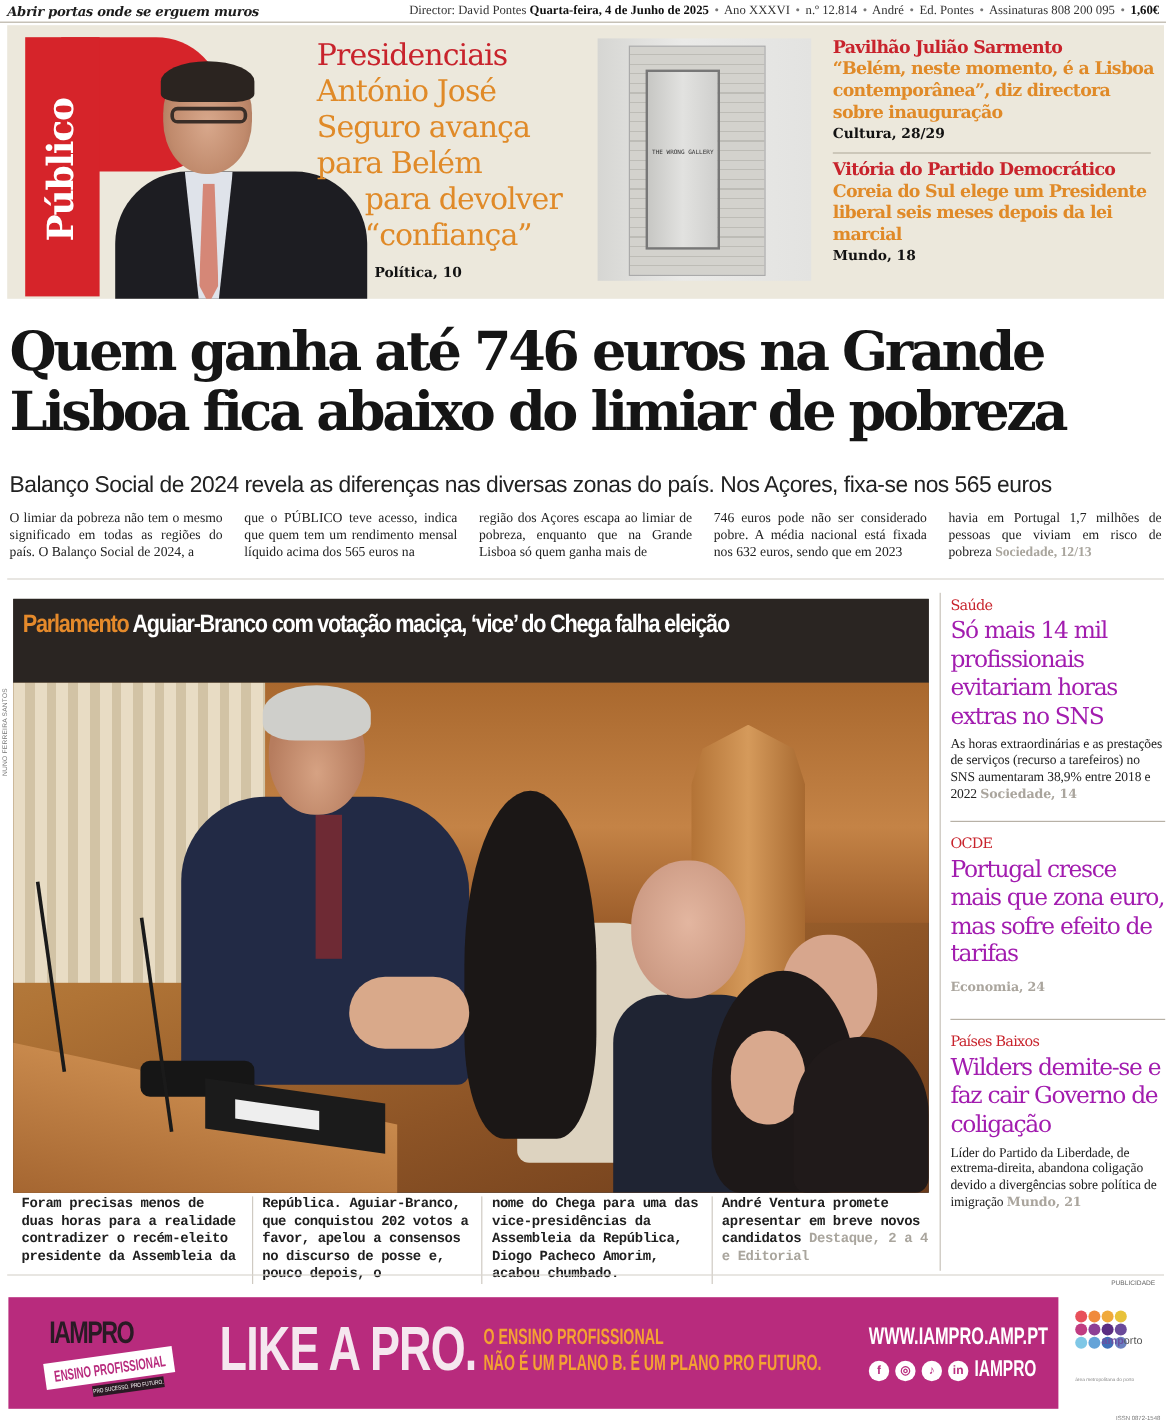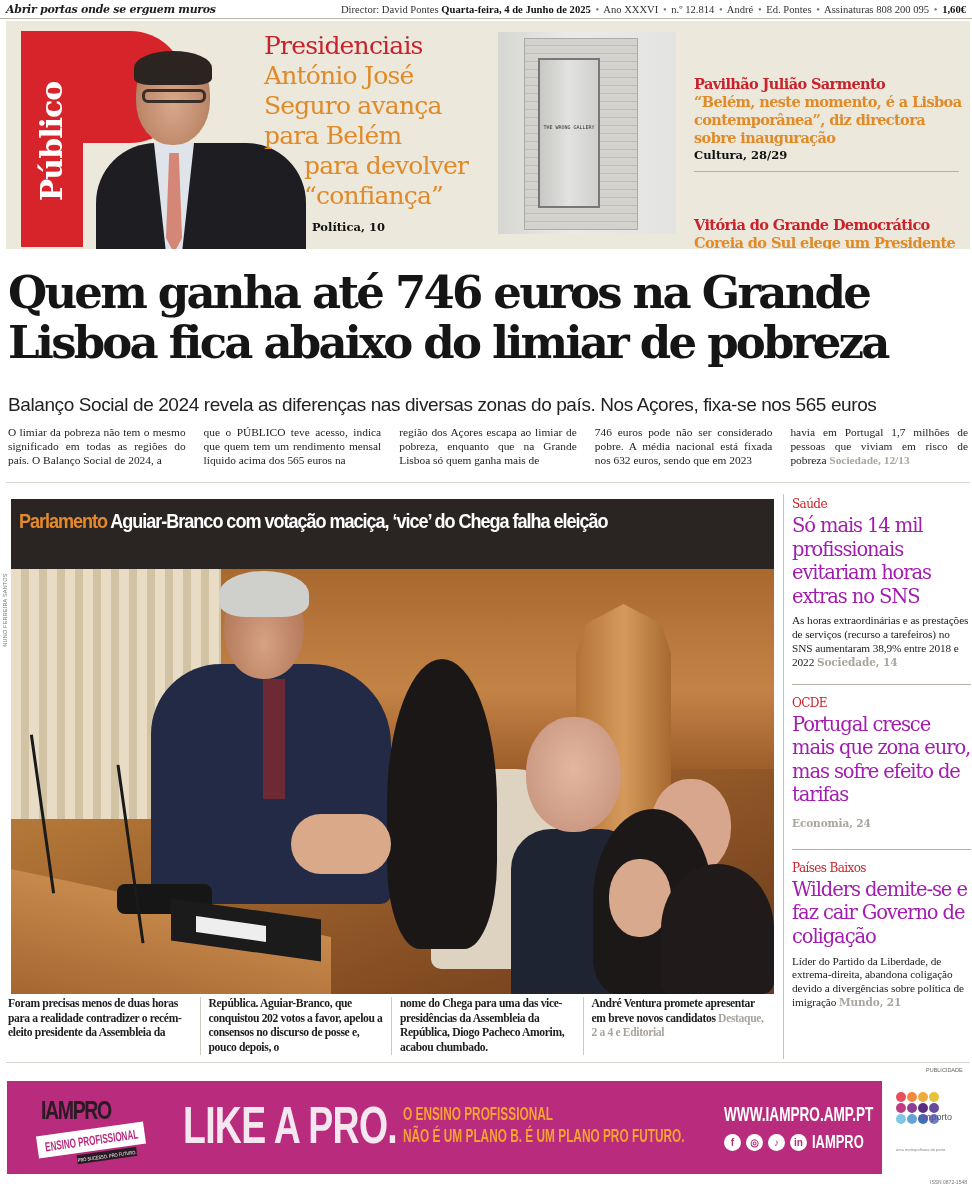--- a/index.html
+++ b/index.html
@@ -34,21 +34,21 @@
   .lead-title { color: #e08a28; font-size: 25px; line-height: 30px; letter-spacing: -0.8px; }
   .lead-title .indent { padding-left: 40px; display: block; }
   .lead-ref { position: absolute; left: 306px; top: 199px; font-weight: bold; font-size: 11.5px; color: #111; }
 
   .door-photo { position: absolute; left: 492px; top: 11px; width: 178px; height: 202px; background: linear-gradient(90deg, #d6d6d3 0%, #eaeae8 40%, #e3e3e1 100%); overflow: hidden; }
   .door-frame { position: absolute; left: 26px; top: 6px; width: 114px; height: 192px; background: repeating-linear-gradient(0deg, #d3d2cd 0 7px, #bdbcb6 7px 8px); border: 1px solid #aaa; }
   .door-inner { position: absolute; left: 40px; top: 26px; width: 62px; height: 150px; background: linear-gradient(90deg, #c7c7c4, #e2e2e0 50%, #cfcfcd); border: 2px solid #777; }
   .door-label { position: absolute; left: 44px; top: 92px; width: 54px; font-family: "DejaVu Sans Mono", monospace; font-size: 5px; color: #333; text-align: center; line-height: 6px; }
 
   .side-stories { position: absolute; left: 688px; top: 10px; width: 276px; }
-  .ss-item { font-family: "DejaVu Serif", serif; font-weight: bold; margin-top: 44px; }
+  .ss-item { font-family: "DejaVu Serif", serif; font-weight: bold; }
   .ss-kicker { color: #c8232c; font-size: 14.5px; line-height: 18px; letter-spacing: -0.6px; }
   .ss-title { color: #e08a28; font-size: 14.5px; line-height: 18px; letter-spacing: -0.6px; }
   .ss-ref { color: #111; font-size: 11.5px; line-height: 17px; }
   .ss-divider { height: 1px; background: #b7b1a3; margin: 7px 0 5px 0; width: 265px; }
 
   
   .main-head { position: absolute; left: 8px; top: 268px; width: 960px; font-family: "DejaVu Serif", serif; font-weight: bold; font-size: 45px; line-height: 50px; letter-spacing: -2.8px; color: #151515; }
   .subhead { position: absolute; left: 8px; top: 394px; width: 960px; font-family: "Liberation Sans", sans-serif; font-size: 19px; letter-spacing: -0.4px; color: #222; white-space: nowrap; }
   .lead-body { position: absolute; left: 8px; top: 426px; width: 960px; display: grid; grid-template-columns: repeat(5, 1fr); column-gap: 18px; font-family: "Liberation Serif", serif; font-size: 11.4px; line-height: 13.8px; color: #222; }
   .lead-body .col { text-align: justify; }
@@ -79,21 +79,21 @@
   .woman2-face { position: absolute; left: 598px; top: 290px; width: 62px; height: 78px; background: #d9a98e; border-radius: 48%; }
   .woman3-hair { position: absolute; left: 650px; top: 295px; width: 113px; height: 130px; background: #201a1a; border-radius: 50% 50% 10% 10%; }
   .mic { position: absolute; width: 3px; background: #1a1a1a; transform: rotate(-8deg); }
   .phone { position: absolute; left: 106px; top: 315px; width: 95px; height: 30px; background: #161616; border-radius: 8px; }
   .folder { position: absolute; left: 160px; top: 340px; width: 150px; height: 42px; background: #1b1b1b; transform: skewY(8deg); }
   .folder-paper { position: absolute; left: 185px; top: 352px; width: 70px; height: 16px; background: #eeeeee; transform: skewY(8deg); }
 
   .credit { position: absolute; left: 1px; top: 567px; width: 8px; height: 85px; display: flex; align-items: center; justify-content: center; }
   .credit span { transform: rotate(-90deg); font-family: "Liberation Sans", sans-serif; font-size: 5.5px; color: #777; white-space: nowrap; letter-spacing: 0.2px; }
 
-  .feature-text { position: absolute; left: 8px; top: 997px; width: 766px; display: grid; grid-template-columns: repeat(4, 1fr); column-gap: 0; font-family: Liberation Serif, serif; font-weight: bold; font-size: 11.6px; line-height: 14.6px; color: #202020; letter-spacing: -0.35px; }
+  .feature-text { position: absolute; left: 18px; top: 997px; width: 766px; display: grid; grid-template-columns: repeat(4, 1fr); column-gap: 0; font-family: Liberation Mono, monospace; font-weight: bold; font-size: 11.6px; line-height: 14.6px; color: #202020; letter-spacing: -0.35px; }
   .feature-text .col { padding: 0 8px 0 0; }
   .feature-text .col + .col { border-left: 1px solid #cfcac2; padding-left: 8px; }
 
   
   .right-col { position: absolute; left: 783px; top: 494px; width: 188px; border-left: 1px solid #c8c3ba; padding-left: 8px; height: 565px; }
   .rc-story { padding-bottom: 8px; }
   .rc-kicker { font-family: "DejaVu Serif", serif; color: #c8232c; font-size: 12px; line-height: 20px; letter-spacing: -0.6px; }
   .rc-title { font-family: "DejaVu Serif", serif; font-weight: normal; font-size: 19.5px; line-height: 23.6px; letter-spacing: -1.1px; color: #a21caf; }
   .rc-body { font-family: "Liberation Serif", serif; font-size: 11.3px; line-height: 13.8px; color: #222; margin-top: 6px; letter-spacing: -0.1px; }
   .rc-ref { font-family: "DejaVu Serif", serif; font-weight: bold; font-size: 10.5px; color: #aaa59d; }
@@ -183,21 +183,21 @@
   </div>
 
   <div class="side-stories">
     <div class="ss-item">
       <div class="ss-kicker">Pavilhão Julião Sarmento</div>
       <div class="ss-title">“Belém, neste momento, é a Lisboa contemporânea”, diz directora sobre inauguração</div>
       <div class="ss-ref">Cultura, 28/29</div>
     </div>
     <div class="ss-divider"></div>
     <div class="ss-item">
-      <div class="ss-kicker">Vitória do Grande Democrático</div>
+      <div class="ss-kicker">Vitória do Partido Democrático</div>
       <div class="ss-title">Coreia do Sul elege um Presidente liberal seis meses depois da lei marcial</div>
       <div class="ss-ref">Mundo, 18</div>
     </div>
   </div>
 </div>
 
 <h1 class="main-head">Quem ganha até 746 euros na Grande Lisboa fica abaixo do limiar de pobreza</h1>
 <div class="subhead">Balanço Social de 2024 revela as diferenças nas diversas zonas do país. Nos Açores, fixa-se nos 565 euros</div>
 <div class="lead-body">
   <div class="col">O limiar da pobreza não tem o mesmo significado em todas as regiões do país. O Balanço Social de 2024, a</div>

